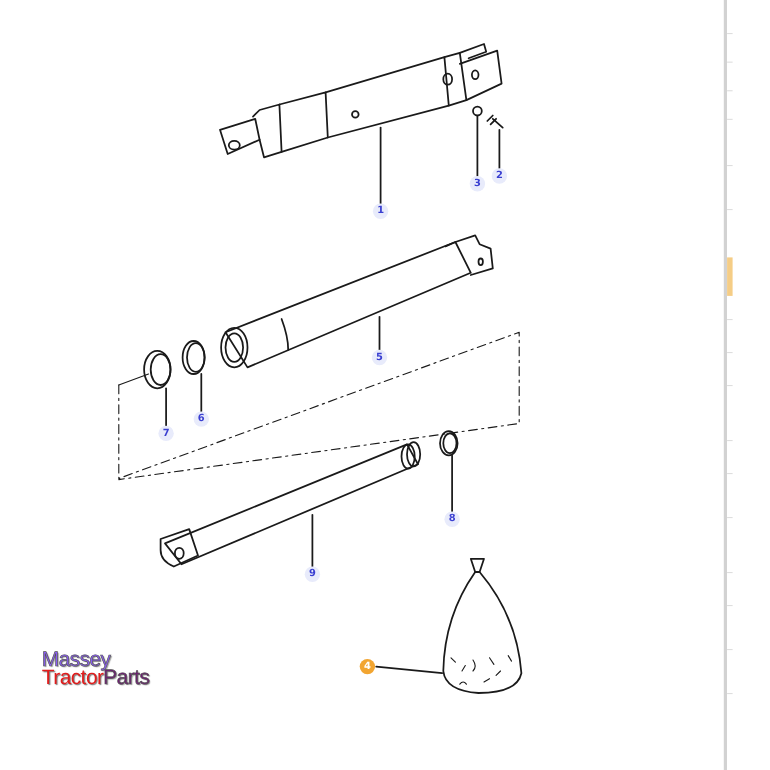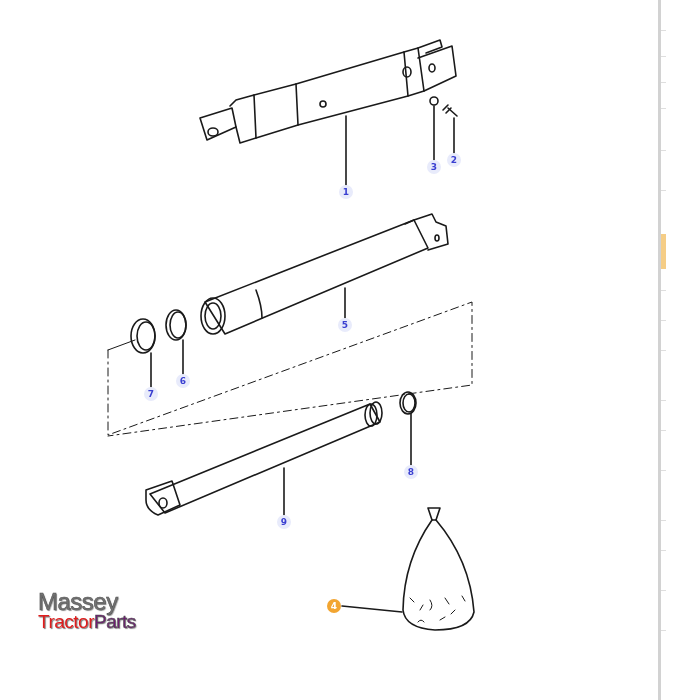--- a/index.html
+++ b/index.html
@@ -8,21 +8,21 @@
     #diagram { position: absolute; left: 0; top: 0; width: 700px; height: 700px; }
     .callout {
       position: absolute; width: 14px; height: 14px; border-radius: 50%;
       background: #e8ebfb; color: #3a3fd1; font-size: 9px; font-weight: bold;
       text-align: center; line-height: 14px;
       font-family: "DejaVu Sans", sans-serif;
       transform: translate(-50%, -50%); cursor: pointer;
     }
     .callout.active { background: #f2a531; color: #ffffff; }
     .logo { position: absolute; left: 38px; top: 590px; line-height: 1; }
-    .logo .l1 { font-size: 24px; color: #737373; font-weight: normal;
+    .logo .l1 { font-size: 19px; color: #8b5cf6; font-weight: normal;
                 -webkit-text-stroke: 0.6px #555; letter-spacing: -0.5px;
                 text-shadow: 1px 1px 1px #999; }
     .logo .l2 { font-size: 19px; letter-spacing: -0.5px; margin-top: -2px; }
     .logo .red { color: #e01d1d; font-weight: normal; text-shadow: 1px 1px 1px #777; }
     .logo .outline { color: #701a75; -webkit-text-stroke: 0.6px #555; text-shadow: 1px 1px 1px #999; text-align: center; }
     .scrollbar { position: absolute; left: 658px; top: 0; width: 3px; height: 700px; background: #d2d2d2; }
     .gutter { position: absolute; left: 661px; top: 0; width: 39px; height: 700px; background: #ffffff; }
     .gutter .tick { position: absolute; left: 0; width: 5px; height: 1px; background: #dedede; }
     .gutter .hl { position: absolute; left: 0; top: 234px; width: 5px; height: 35px; background: #f5cd86; }
   </style>

